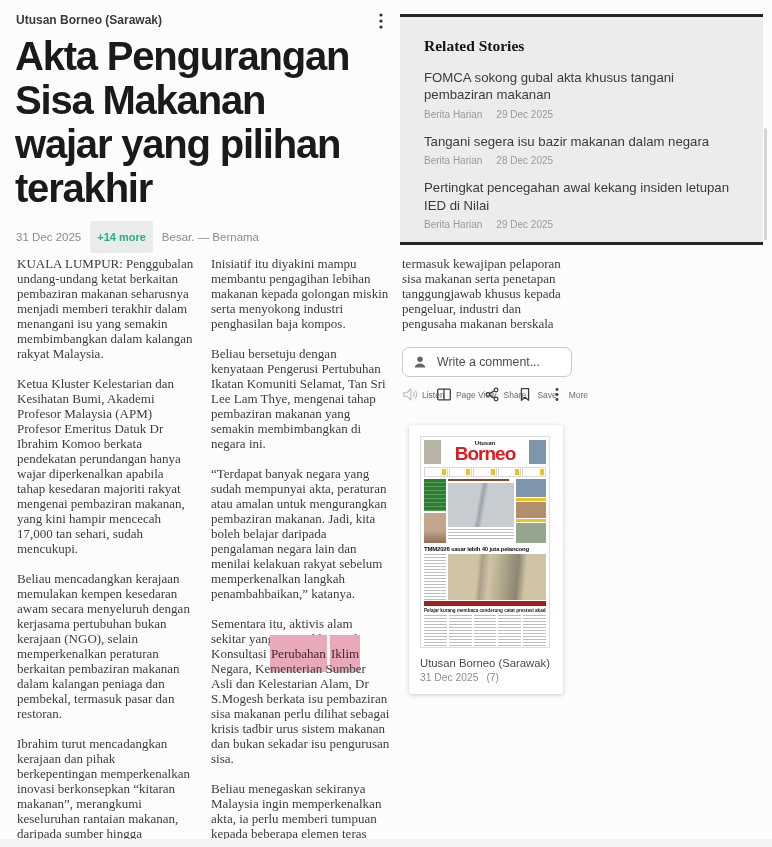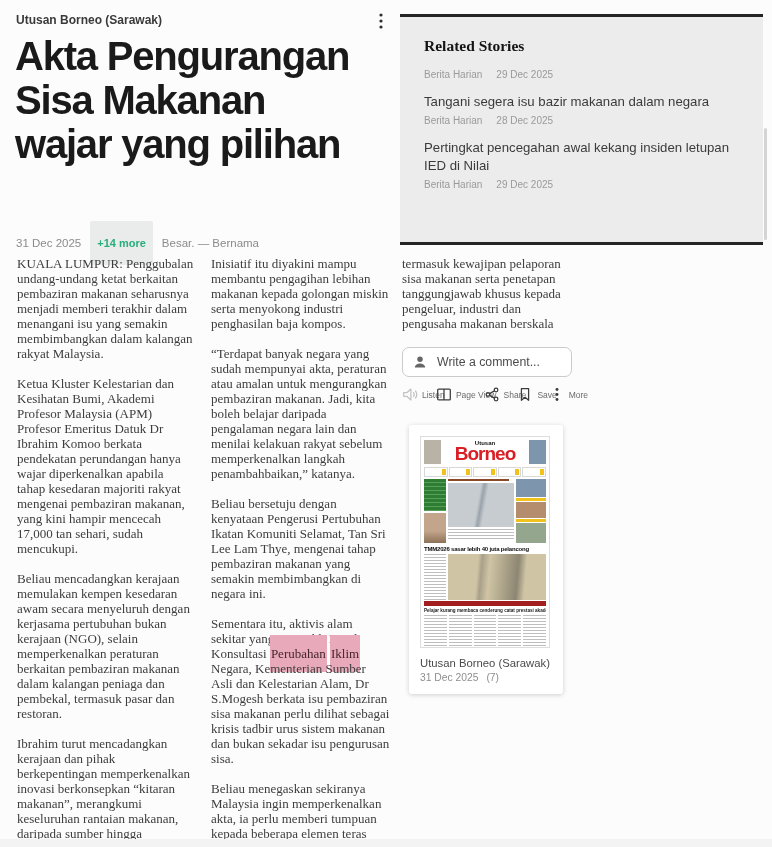--- a/index.html
+++ b/index.html
@@ -17,21 +17,21 @@
   .kebab svg{display:block;}
 
   .headline{left:15px;top:34px;width:380px;color:#1a1a1a;
     font-weight:900;font-size:40px;line-height:44px;letter-spacing:-1.2px;
     font-family:"Liberation Sans",sans-serif;}
   .headline div{white-space:nowrap;}
 
   .meta-row{left:16px;top:221px;display:flex;align-items:center;gap:9px;}
   .meta-date,.meta-byline{font-size:11.5px;color:#8b8b8b;}
   .more-badge{font-size:11px;font-weight:700;color:var(--accent-green,#27ae7d);
-    background:#e9eceb;padding:16px 7px;border-radius:2px;cursor:pointer;}
+    background:#e9eceb;padding:10px 7px;border-radius:2px;cursor:pointer;}
 
   
   .bodycol{font-family:"Liberation Serif",serif;font-size:13px;line-height:15px;color:#3d3d3d;}
   .bodycol p{margin:0 0 15px;}
   .col1{left:17px;top:256px;width:177px;}
   .col2{left:211px;top:256px;width:179px;}
   .col3{left:402px;top:256px;width:172px;}
   mark.hl{background:var(--highlight,#e8a9ba);color:#46262e;padding:11px 1px;}
 
   
@@ -111,51 +111,53 @@
         <circle cx="2" cy="8" r="1.6" fill="#2d2d2d"></circle>
         <circle cx="2" cy="14" r="1.6" fill="#2d2d2d"></circle>
       </svg>
   </span>
 </div>
 
 <h1 class="abs headline" style="margin:0;">
   <div>Akta Pengurangan</div>
   <div>Sisa Makanan</div>
   <div>wajar yang pilihan</div>
+  <div>terakhir</div>
 </h1>
 
 <div class="abs meta-row">
   <span class="meta-date">31 Dec 2025</span>
   <span class="more-badge">+14 more</span>
   <span class="meta-byline">Besar. — Bernama</span>
 </div>
 
 <div class="abs bodycol col1">
   <p>KUALA LUMPUR: Penggubalan undang-undang ketat berkaitan pembaziran makanan seharusnya menjadi memberi terakhir dalam menangani isu yang semakin membimbangkan dalam kalangan rakyat Malaysia.</p>
   <p>Ketua Kluster Kelestarian dan Kesihatan Bumi, Akademi Profesor Malaysia (APM) Profesor Emeritus Datuk Dr Ibrahim Komoo berkata pendekatan perundangan hanya wajar diperkenalkan apabila tahap kesedaran majoriti rakyat mengenai pembaziran makanan, yang kini hampir mencecah 17,000 tan sehari, sudah mencukupi.</p>
   <p>Beliau mencadangkan kerajaan memulakan kempen kesedaran awam secara menyeluruh dengan kerjasama pertubuhan bukan kerajaan (NGO), selain memperkenalkan peraturan berkaitan pembaziran makanan dalam kalangan peniaga dan pembekal, termasuk pasar dan restoran.</p>
   <p>Ibrahim turut mencadangkan kerajaan dan pihak berkepentingan memperkenalkan inovasi berkonsepkan “kitaran makanan”, merangkumi keseluruhan rantaian makanan, daripada sumber hingga pengurusan sisa.</p>
 </div>
 
 <div class="abs bodycol col2">
   <p>Inisiatif itu diyakini mampu membantu pengagihan lebihan makanan kepada golongan miskin serta menyokong industri penghasilan baja kompos.</p>
+  <p>Beliau bersetuju dengan kenyataan Pengerusi Pertubuhan Ikatan Komuniti Selamat, Tan Sri Lee Lam Thye, mengenai tahap pembaziran makanan yang semakin membimbangkan di negara ini.</p>
   <p>“Terdapat banyak negara yang sudah mempunyai akta, peraturan atau amalan untuk mengurangkan pembaziran makanan. Jadi, kita boleh belajar daripada pengalaman negara lain dan menilai kelakuan rakyat sebelum memperkenalkan langkah penambahbaikan,” katanya.</p>
-  <p>Beliau bersetuju dengan kenyataan Pengerusi Pertubuhan Ikatan Komuniti Selamat, Tan Sri Lee Lam Thye, mengenai tahap pembaziran makanan yang semakin membimbangkan di negara ini.</p>
   <p><span>Sementara itu, aktivis alam sekitar yang juga Ahli Panel Konsultasi </span><mark class="hl">Perubahan</mark> <mark class="hl">Iklim</mark><span> Negara, Kementerian Sumber Asli dan Kelestarian Alam, Dr S.Mogesh berkata isu pembaziran sisa makanan perlu dilihat sebagai krisis tadbir urus sistem makanan dan bukan sekadar isu pengurusan sisa.</span></p>
   <p>Beliau menegaskan sekiranya Malaysia ingin memperkenalkan akta, ia perlu memberi tumpuan kepada beberapa elemen teras</p>
 </div>
 
 <div class="abs bodycol col3">
   <p>termasuk kewajipan pelaporan sisa makanan serta penetapan tanggungjawab khusus kepada pengeluar, industri dan pengusaha makanan berskala</p>
 </div>
 
 <div class="abs related-panel">
   <h2 class="related-title">Related Stories</h2>
 
   <div class="story">
+    <div class="story-title">FOMCA sokong gubal akta khusus tangani pembaziran makanan</div>
     <div class="story-meta">
       <span>Berita Harian</span>
       <span>29 Dec 2025</span>
     </div>
   </div>
 
   <div class="story">
     <div class="story-title">Tangani segera isu bazir makanan dalam negara</div>
     <div class="story-meta">
       <span>Berita Harian</span>

